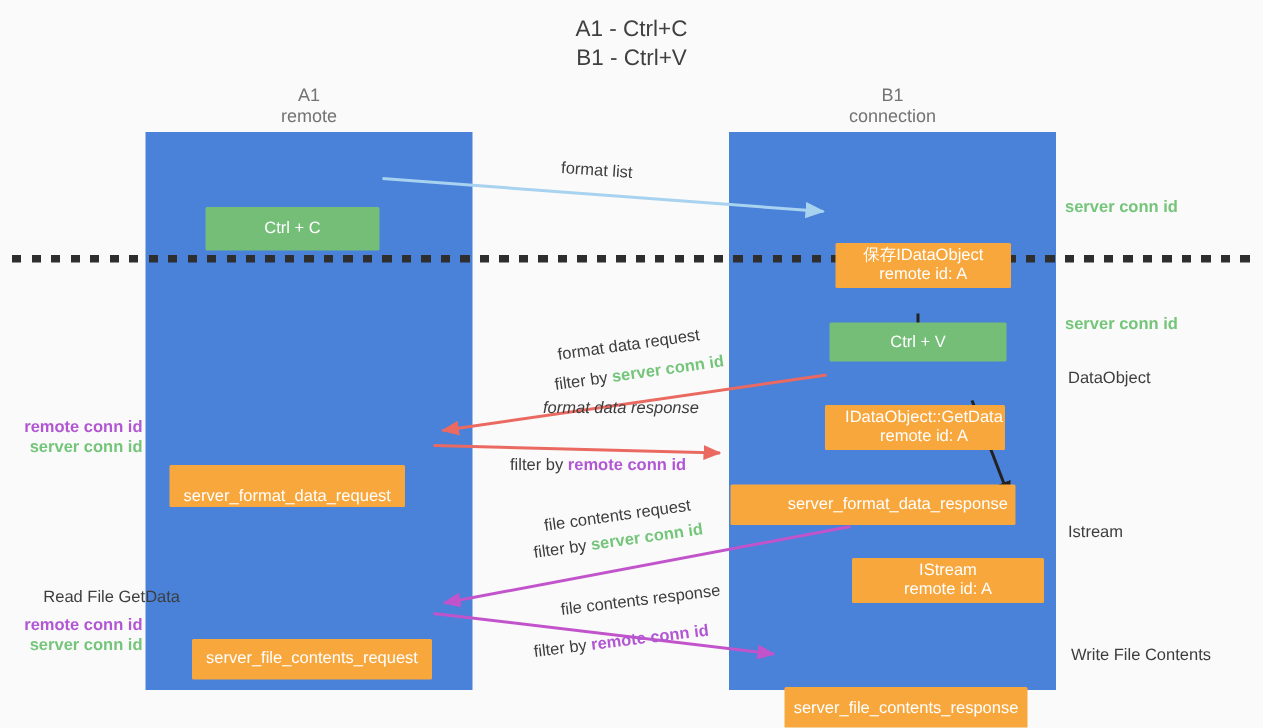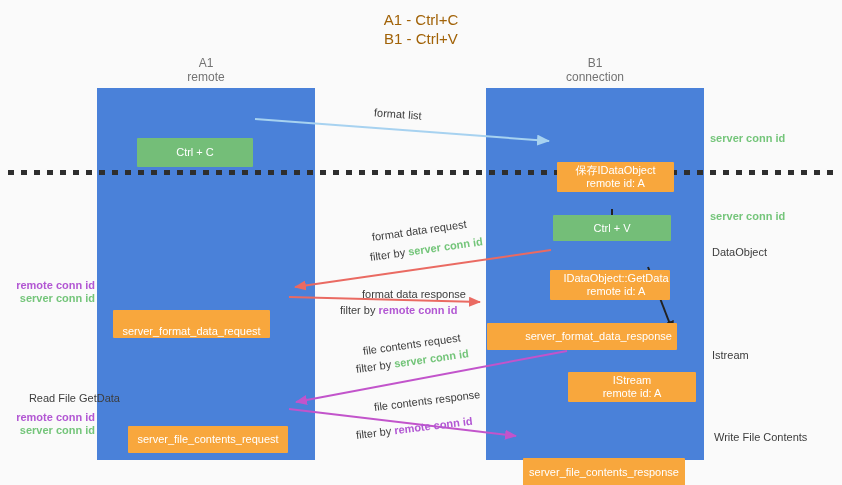--- a/index.html
+++ b/index.html
@@ -12,21 +12,21 @@
   .lifeline{
     position:absolute;top:88px;width:218px;height:372px;
     background:#4A81D9;
   }
   .col-header{
     position:absolute;top:56px;width:218px;text-align:center;
     font-size:12px;line-height:14px;color:#737373;
   }
   .title{
     position:absolute;top:10px;left:0;width:842px;text-align:center;
-    font-size:15px;line-height:19px;color:#a16207;
+    font-size:15px;line-height:19px;color:#404040;
   }
   .box{
     position:absolute;display:flex;flex-direction:column;align-items:center;justify-content:center;
     color:#fff;font-size:11px;line-height:13px;text-align:center;border-radius:1px;margin-top:34px;
   }
   .green{background:#74BE78;}
   .orange{background:#F8A73D;}
   .lbl{position:absolute;font-size:11px;line-height:13px;color:#3d3d3d;white-space:nowrap;}
   .green-t{color:#74C57A;font-weight:bold;}
   .purple-t{color:#B257D3;font-weight:bold;}
@@ -113,21 +113,21 @@
 </div>
 <div class="box orange" style="left:523px;top:424px;width:162px;height:28px;">
   <span>server_file_contents_response</span>
 </div>
 
 <div class="lbl" style="left:374px;top:108px;transform:rotate(4deg);">format list</div>
 
 <div class="lbl" style="left:372px;top:231px;transform:rotate(-8deg);transform-origin:left center;">format data request</div>
 <div class="lbl" style="left:370px;top:251px;transform:rotate(-8deg);transform-origin:left center;"><span>filter by</span> <span class="green-t">server conn id</span></div>
 
-<div class="lbl" style="left:362px;top:288px;">format data response</div>
+<div class="lbl" style="left:362px;top:266px;font-style:italic;">format data response</div>
 <div class="lbl" style="left:340px;top:304px;"><span>filter by</span> <span class="purple-t">remote conn id</span></div>
 
 <div class="lbl" style="left:363px;top:345px;transform:rotate(-8deg);transform-origin:left center;">file contents request</div>
 <div class="lbl" style="left:356px;top:363px;transform:rotate(-8deg);transform-origin:left center;"><span>filter by</span> <span class="green-t">server conn id</span></div>
 
 <div class="lbl" style="left:374px;top:401px;transform:rotate(-7deg);transform-origin:left center;">file contents response</div>
 <div class="lbl" style="left:356px;top:429px;transform:rotate(-7deg);transform-origin:left center;"><span>filter by</span> <span class="purple-t">remote conn id</span></div>
 
 <div class="lbl green-t" style="left:710px;top:132px;">server conn id</div>
 <div class="lbl green-t" style="left:710px;top:210px;">server conn id</div>

